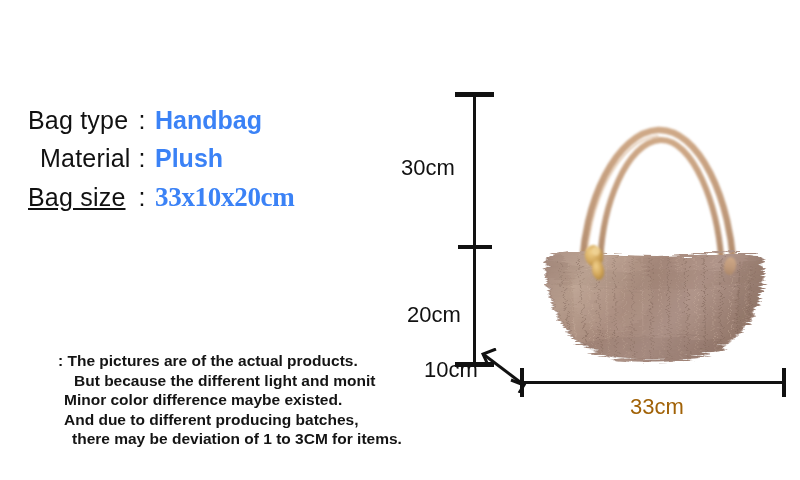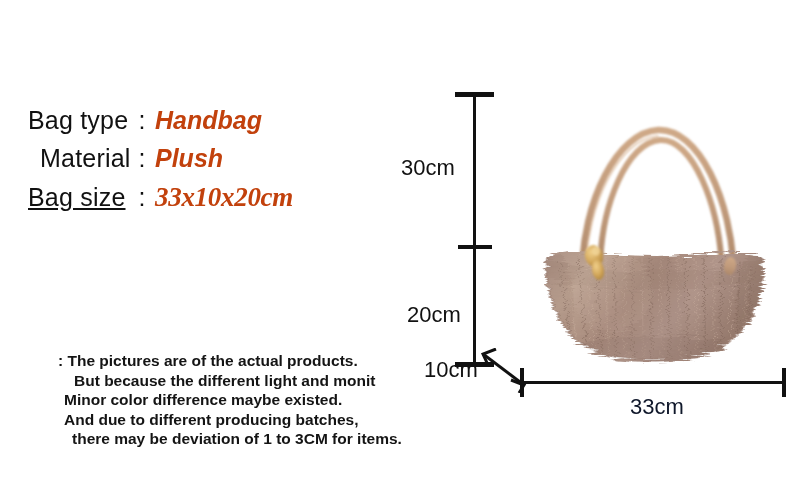--- a/index.html
+++ b/index.html
@@ -44,23 +44,22 @@
   .spec-colon {
     font-size: 25px;
     color: #111111;
     width: 20px;
     text-align: center;
     display: inline-block;
   }
   .spec-value {
     font-size: 25px;
     font-weight: bold;
-    color: #c2410c;
+    color: #3b82f6;
     padding-left: 3px;
-    font-style: italic;
   }
   .spec-value.serif {
     font-family: "Liberation Serif", serif;
     font-size: 27px;
     letter-spacing: -0.3px;
   }
 
   
   .disclaimer {
     position: absolute;
@@ -134,21 +133,21 @@
     left: 424px;
     top: 357px;
     font-size: 22px;
     color: #111111;
   }
   .dim-33 {
     position: absolute;
     left: 630px;
     top: 394px;
     font-size: 22px;
-    color: #0f172a;
+    color: #a16207;
   }
 
   .h-ruler {
     position: absolute;
     left: 521px;
     top: 381px;
     width: 263px;
     height: 3px;
     background: #111111;
   }

